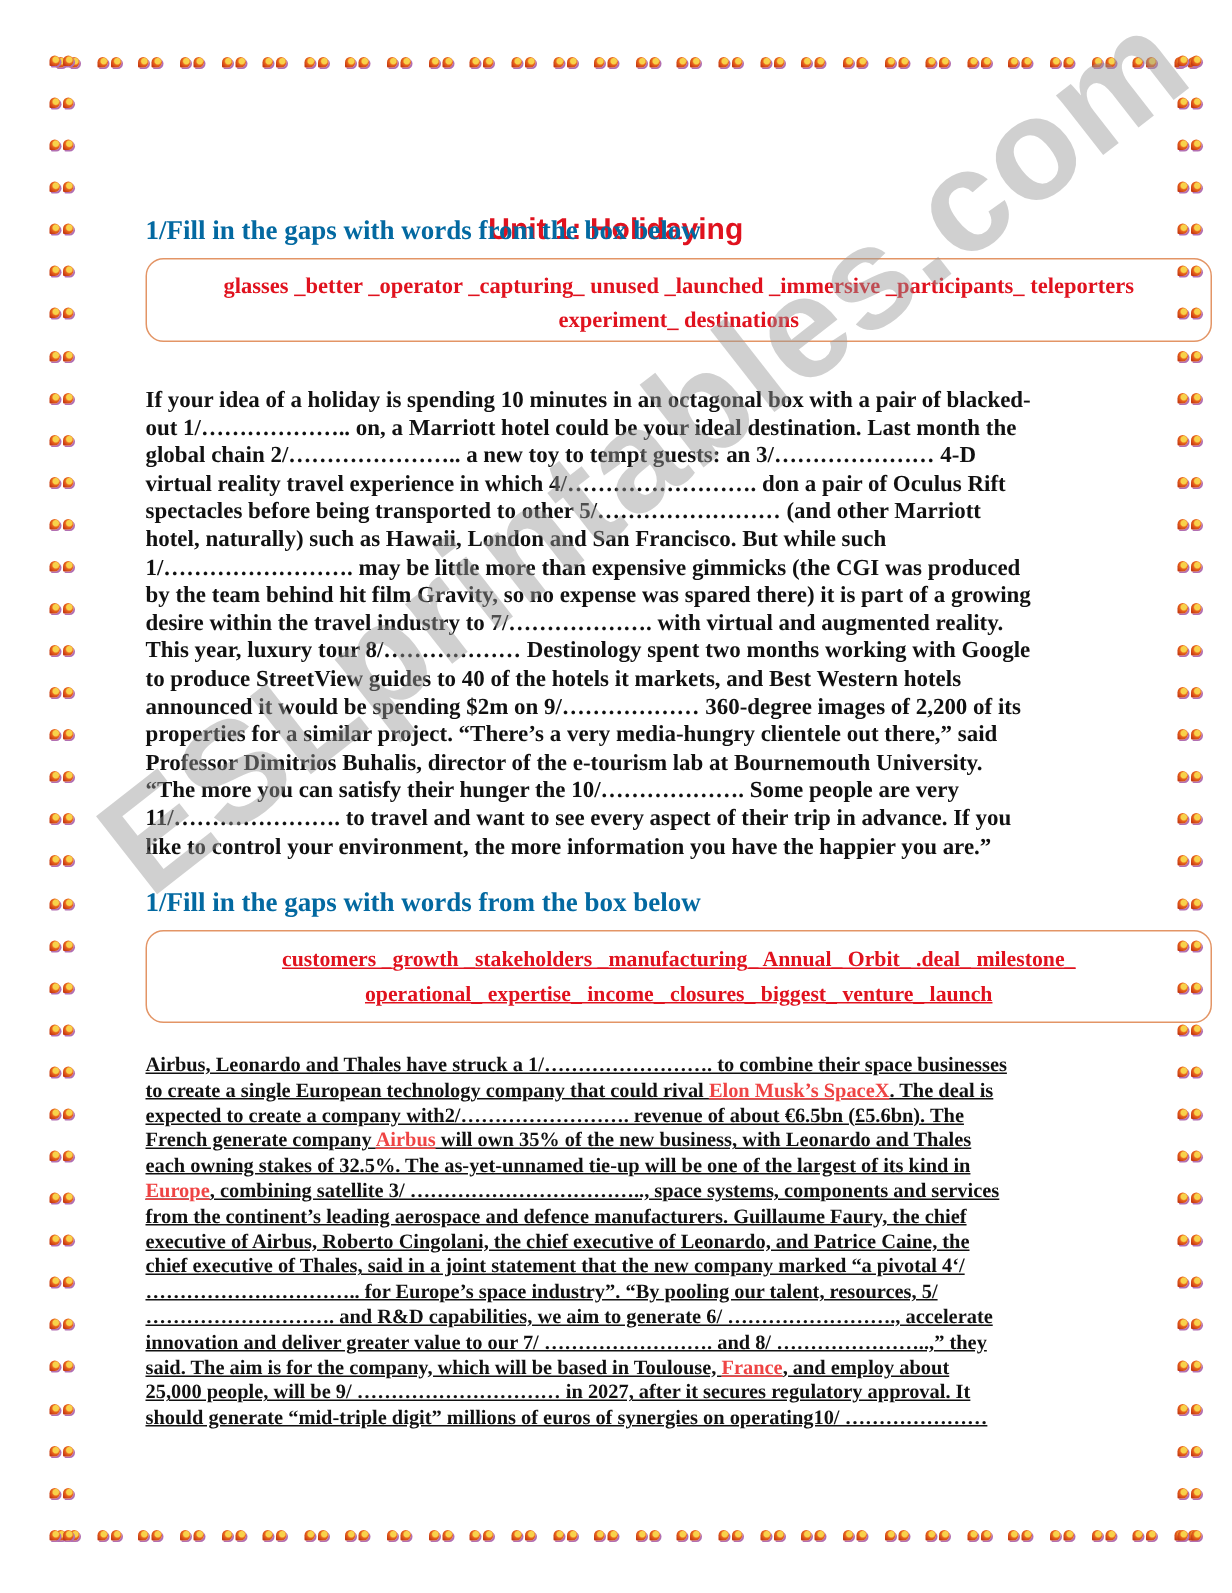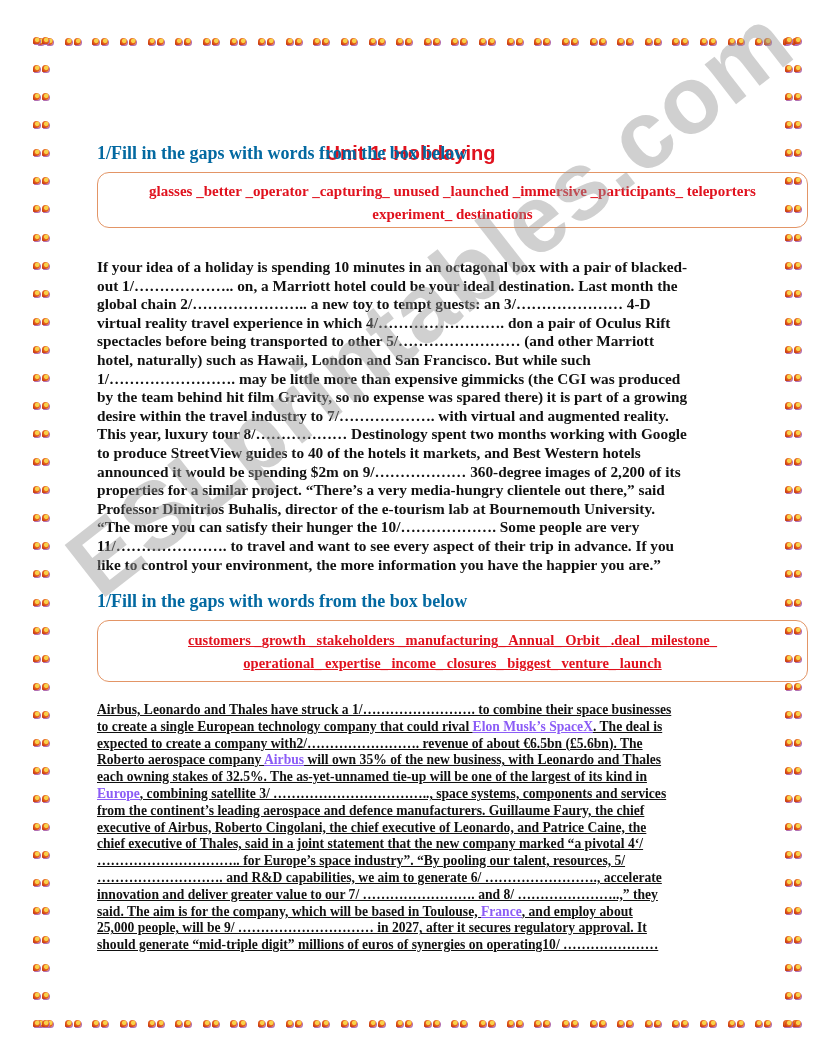--- a/index.html
+++ b/index.html
@@ -17,21 +17,21 @@
   .border-row .pair, .border-col .pair { display: flex; gap: 2px; align-items: center; }
   .border-col .pair { flex-direction: row; }
 
   .title { position: absolute; left: 0; width: 821px; top: 98px; text-align: center; color: #e0121e; font-family: "Liberation Sans", sans-serif; font-weight: bold; font-size: 20px; margin-top: 44px; }
   .section-heading { position: absolute; left: 97px; color: #0369a1; font-weight: bold; font-size: 18px; }
   .word-box { position: absolute; left: 97px; width: 711px; border: 1.5px solid #e39566; border-radius: 12px; box-sizing: border-box; text-align: center; color: #e0121e; font-weight: bold; font-size: 15px; line-height: 23px; }
   .word-box.underlined span { text-decoration: underline; }
   .passage { position: absolute; left: 97px; width: 640px; color: #111; font-weight: bold; }
   .passage.p1 { top: 258px; font-size: 15.3px; line-height: 18.6px; }
   .passage.p2 { top: 702px; font-size: 13.6px; line-height: 16.8px; text-decoration: underline; }
-  .passage a { color: #8b5cf6; text-decoration: underline; }
+  .passage a { color: #ef4444; text-decoration: underline; }
 
   .watermark { position: absolute; left: 80px; top: 520px; font-family: "Liberation Sans", sans-serif; font-weight: bold; font-size: 96px; color: rgba(150,150,150,0.45); transform: rotate(-38deg); transform-origin: left center; white-space: nowrap; pointer-events: none; letter-spacing: 1px; }
 </style>
 </head>
 <body>
 
 <div class="border-frame">
   <div class="border-row top" id="brd-top">
       <span class="pair">
         <span class="candy"></span>
@@ -587,21 +587,21 @@
 
 <div class="word-box underlined" style="top:620px; height:62px; padding-top:8px; font-size:14.5px;">
   <div><span>customers _growth _stakeholders _manufacturing_ Annual_ Orbit_ .deal_ milestone_</span></div>
   <div><span>operational_ expertise_ income_ closures_ biggest_ venture_ launch</span></div>
 </div>
 
 <div class="passage p2">
   <div>Airbus, Leonardo and Thales have struck a 1/……………………. to combine their space businesses</div>
   <div><span>to create a single European technology company that could rival </span><a>Elon Musk’s SpaceX</a><span>. The deal is</span></div>
   <div>expected to create a company with2/……………………. revenue of about €6.5bn (£5.6bn). The</div>
-  <div><span>Roberto aerospace company </span><a>Airbus</a><span> will own 35% of the new business, with Leonardo and Thales</span></div>
+  <div><span>French generate company </span><a>Airbus</a><span> will own 35% of the new business, with Leonardo and Thales</span></div>
   <div>each owning stakes of 32.5%. The as-yet-unnamed tie-up will be one of the largest of its kind in</div>
   <div><a>Europe</a><span>, combining satellite 3/ …………………………….., space systems, components and services</span></div>
   <div>from the continent’s leading aerospace and defence manufacturers. Guillaume Faury, the chief</div>
   <div>executive of Airbus, Roberto Cingolani, the chief executive of Leonardo, and Patrice Caine, the</div>
   <div>chief executive of Thales, said in a joint statement that the new company marked “a pivotal 4‘/</div>
   <div>………………………….. for Europe’s space industry”. “By pooling our talent, resources, 5/</div>
   <div>………………………. and R&amp;D capabilities, we aim to generate 6/ ……………………., accelerate</div>
   <div>innovation and deliver greater value to our 7/ ……………………. and 8/ …………………..,” they</div>
   <div><span>said. The aim is for the company, which will be based in Toulouse, </span><a>France</a><span>, and employ about</span></div>
   <div>25,000 people, will be 9/ ………………………… in 2027, after it secures regulatory approval. It</div>

